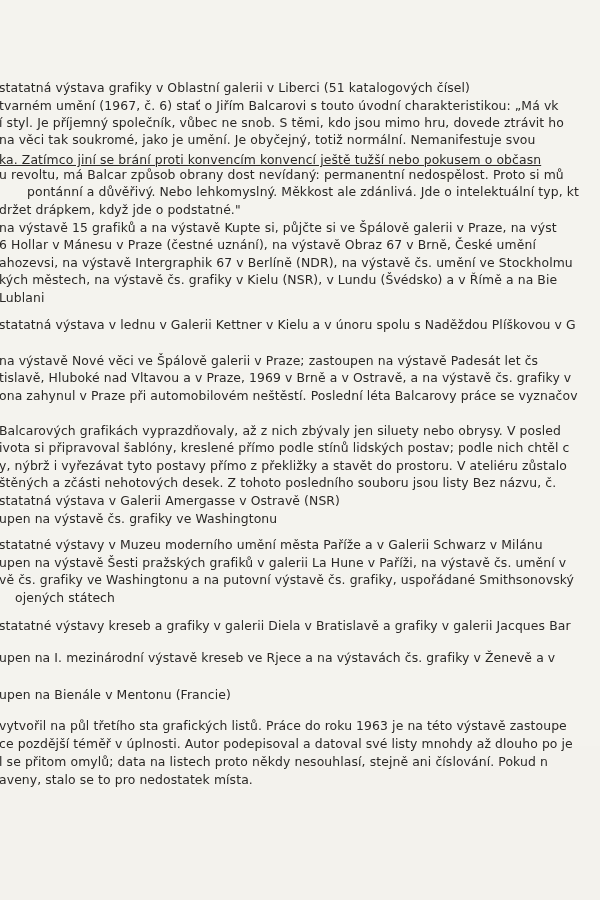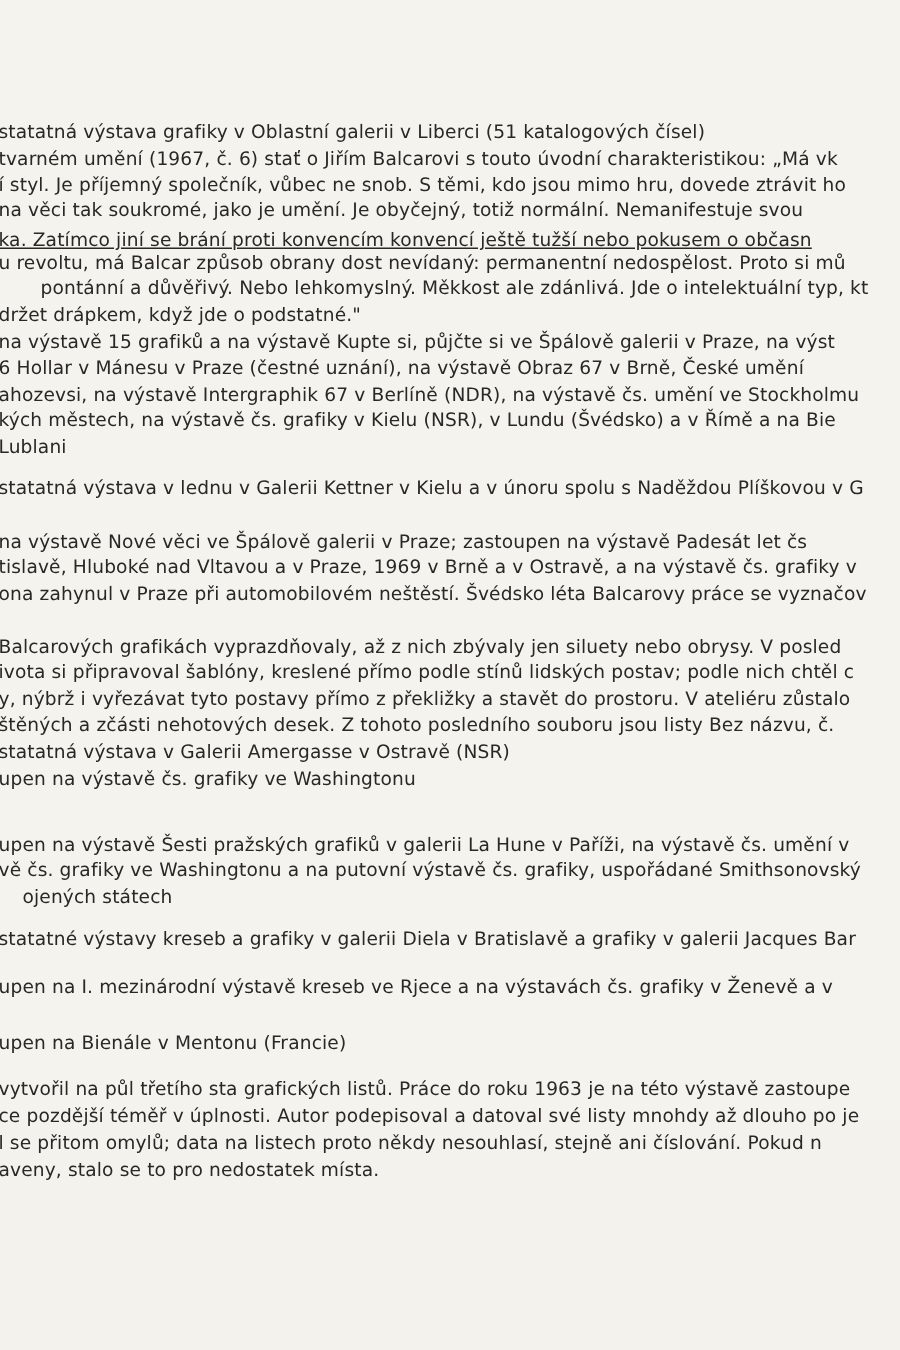--- a/index.html
+++ b/index.html
@@ -43,27 +43,28 @@
     <div class="line" style="top: 184px; padding-left: 28px;">pontánní a důvěřivý. Nebo lehkomyslný. Měkkost ale zdánlivá. Jde o intelektuální typ, kt</div>
     <div class="line" style="top: 202px;">držet drápkem, když jde o podstatné."</div>
     <div class="line" style="top: 220px;"> na výstavě 15 grafiků a na výstavě Kupte si, půjčte si ve Špálově galerii v Praze, na výst</div>
     <div class="line" style="top: 237px;">6 Hollar v Mánesu v Praze (čestné uznání), na výstavě Obraz 67 v Brně, České umění</div>
     <div class="line" style="top: 255px;">ahozevsi, na výstavě Intergraphik 67 v Berlíně (NDR), na výstavě čs. umění ve Stockholmu</div>
     <div class="line" style="top: 272px;">kých městech, na výstavě čs. grafiky v Kielu (NSR), v Lundu (Švédsko) a v Římě a na Bie</div>
     <div class="line" style="top: 290px;"> Lublani</div>
     <div class="line" style="top: 317px;">statatná výstava v lednu v Galerii Kettner v Kielu a v únoru spolu s Naděždou Plíškovou v G</div>
     <div class="line" style="top: 353px;"> na výstavě Nové věci ve Špálově galerii v Praze; zastoupen na výstavě Padesát let čs</div>
     <div class="line" style="top: 370px;">tislavě, Hluboké nad Vltavou a v Praze, 1969 v Brně a v Ostravě, a na výstavě čs. grafiky v</div>
-    <div class="line" style="top: 388px;">ona zahynul v Praze při automobilovém neštěstí. Švédsko léta Balcarovy práce se vyznačov</div>
+    <div class="line" style="top: 388px;">ona zahynul v Praze při automobilovém neštěstí. Poslední léta Balcarovy práce se vyznačov</div>
     <div class="line" style="top: 423px;"> Balcarových grafikách vyprazdňovaly, až z nich zbývaly jen siluety nebo obrysy. V posled</div>
     <div class="line" style="top: 440px;">ivota si připravoval šablóny, kreslené přímo podle stínů lidských postav; podle nich chtěl c</div>
     <div class="line" style="top: 458px;">y, nýbrž i vyřezávat tyto postavy přímo z překližky a stavět do prostoru. V ateliéru zůstalo</div>
     <div class="line" style="top: 475px;">štěných a zčásti nehotových desek. Z tohoto posledního souboru jsou listy Bez názvu, č.</div>
     <div class="line" style="top: 493px;">statatná výstava v Galerii Amergasse v Ostravě (NSR)</div>
     <div class="line" style="top: 511px;">upen na výstavě čs. grafiky ve Washingtonu</div>
+    <div class="line" style="top: 537px;">statatné výstavy v Muzeu moderního umění města Paříže a v Galerii Schwarz v Milánu</div>
     <div class="line" style="top: 555px;">upen na výstavě Šesti pražských grafiků v galerii La Hune v Paříži, na výstavě čs. umění v</div>
     <div class="line" style="top: 572px;">vě čs. grafiky ve Washingtonu a na putovní výstavě čs. grafiky, uspořádané Smithsonovský</div>
     <div class="line" style="top: 590px; padding-left: 16px;">ojených státech</div>
     <div class="line" style="top: 618px;">statatné výstavy kreseb a grafiky v galerii Diela v Bratislavě a grafiky v galerii Jacques Bar</div>
     <div class="line" style="top: 650px;">upen na I. mezinárodní výstavě kreseb ve Rjece a na výstavách čs. grafiky v Ženevě a v</div>
     <div class="line" style="top: 687px;">upen na Bienále v Mentonu (Francie)</div>
     <div class="line" style="top: 718px;">vytvořil na půl třetího sta grafických listů. Práce do roku 1963 je na této výstavě zastoupe</div>
     <div class="line" style="top: 736px;">ce pozdější téměř v úplnosti. Autor podepisoval a datoval své listy mnohdy až dlouho po je</div>
     <div class="line" style="top: 754px;">l se přitom omylů; data na listech proto někdy nesouhlasí, stejně ani číslování. Pokud n</div>
     <div class="line" style="top: 772px;">aveny, stalo se to pro nedostatek místa.</div>

